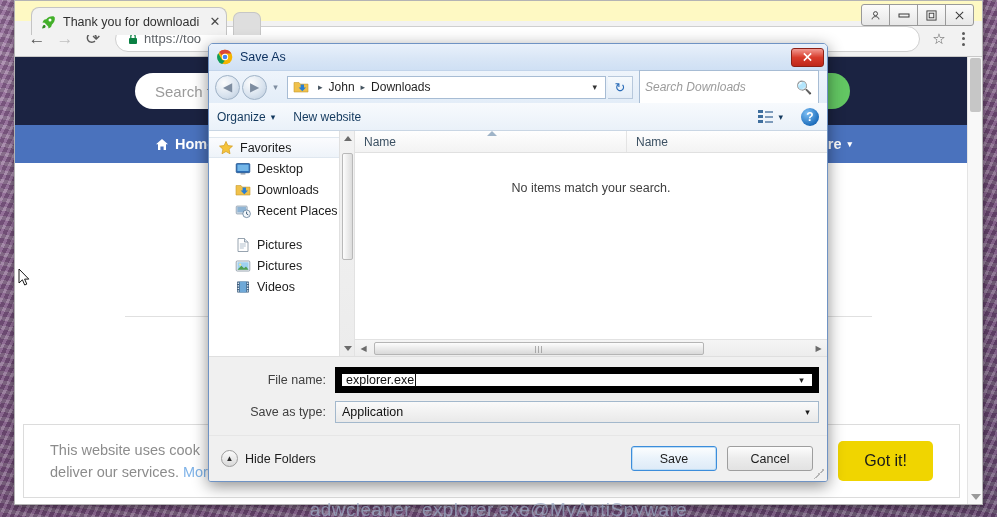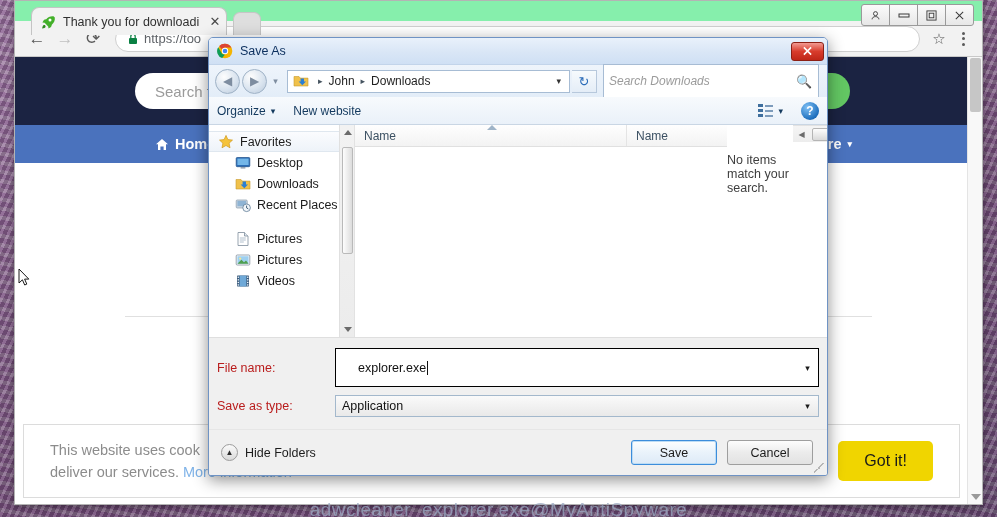--- a/index.html
+++ b/index.html
@@ -27,21 +27,21 @@
   
   #browser {
     position: absolute;
     left: 14px; top: 0px; width: 969px; height: 505px;
     background: #d7d7d7;
     border: 1px solid #b4b4b4;
     display: flex; flex-direction: column;
     box-shadow: 0 2px 7px rgba(0,0,0,.4);
   }
   .tabstrip {
-    height: 20px; background: #86efac;
+    height: 20px; background: #fef9c3;
     position: relative; flex: 0 0 auto;
   }
   .tab {
     position: absolute; left: 16px; top: 6px;
     width: 196px; height: 28px;
     background: #f2f2f2;
     border-radius: 8px 8px 0 0;
     border: 1px solid #c4c4c4; border-bottom: none;
     display: flex; align-items: center; padding: 0 4px 0 8px;
     transform: skewX(0deg);
@@ -186,21 +186,21 @@
   }
 
   
   #cursor {
     position: absolute; left: 18px; top: 268px;
     width: 12px; height: 19px; pointer-events: none;
   }
 
   
   #saveas {
-    position: absolute; left: 208px; top: 37px;
+    position: absolute; left: 208px; top: 43px;
     width: 620px; height: 439px;
     background: #f0f0f0;
     border: 1px solid #6f93c4;
     border-radius: 5px 5px 3px 3px;
     box-shadow: 0 4px 16px rgba(0,0,0,.45);
     display: flex; flex-direction: column;
     overflow: hidden;
   }
   .dlg-titlebar {
     height: 27px; flex: 0 0 auto;
@@ -243,21 +243,21 @@
   .crumbbar .crumb { cursor: pointer; }
   .crumbbar .tail { flex: 1 1 auto; }
   .crumbbar .cdrop { color: #333; font-size: 9px; padding: 0 4px; cursor: pointer; }
   .refreshbtn {
     width: 25px; height: 23px; display: flex; align-items: center;
     justify-content: center; color: #2b6cb8; font-size: 13px;
     background: linear-gradient(#f6fafd,#e4edf7);
     border: 1px solid #b7c8dc; border-left: none; cursor: pointer;
   }
   .searchbox {
-    width: 216px; height: 23px; margin-left: 4px;
+    width: 180px; height: 23px; margin-left: 4px;
     background: #fff; border: 1px solid #a7bcd4;
     display: flex; align-items: center; padding: 16px 5px;
     font-size: 12px; color: #9b9b9b; font-style: italic;
   }
   .searchbox .mag { margin-left: auto; color: #2b6cb8; font-style: normal; font-size: 13px; }
 
   .dlg-toolbar {
     height: 28px; flex: 0 0 auto;
     background: linear-gradient(#f7fafd,#eaf1f9);
     border-bottom: 1px solid #c9d6e4;
@@ -312,21 +312,21 @@
     border-left: 4px solid transparent; border-right: 4px solid transparent;
   }
   .sb-scroll .up { top: 5px; border-bottom: 5px solid #6b6b6b; }
   .sb-scroll .dn { bottom: 5px; border-top: 5px solid #6b6b6b; }
   .sb-scroll .sthumb {
     position: absolute; left: 2px; top: 22px; width: 11px; height: 107px;
     background: linear-gradient(90deg,#fdfdfd,#dcdcdc);
     border: 1px solid #b9b9b9; border-radius: 2px;
   }
 
-  .dlg-filelist { flex: 1 1 auto; display: flex; flex-direction: row; min-width: 0; background: #fff; }
+  .dlg-filelist { flex: 1 1 auto; display: flex; flex-direction: column; min-width: 0; background: #fff; }
   .collist {
     height: 22px; flex: 0 0 auto;
     background: linear-gradient(#fefefe,#f3f3f3);
     border-bottom: 1px solid #e0e0e0;
     display: flex; align-items: center;
     font-size: 12px; color: #3c5163;
   }
   .collist .col {
     padding-left: 9px; height: 100%;
     display: flex; align-items: center;
@@ -359,27 +359,27 @@
     display: flex; align-items: center; justify-content: center;
     letter-spacing: 1px; color: #8a8a8a; font-size: 8px;
   }
 
   .dlg-form {
     flex: 0 0 auto; padding: 10px 8px 4px 8px;
     background: #f0f0f0; border-top: 1px solid #dfdfdf;
   }
   .frow { display: flex; align-items: center; margin-bottom: 8px; }
   .frow label {
-    width: 118px; text-align: left; padding-right: 9px;
-    font-size: 12.5px; color: #b91c1c;
+    width: 118px; text-align: right; padding-right: 9px;
+    font-size: 12.5px; color: #404040;
   }
   .fname {
-    flex: 1 1 auto; height: 39px; background: #fff;
-    border: 1px solid #000000; display: flex; align-items: center;
-    padding: 0 2px 0 22px; font-size: 12.5px; color: #111;
+    flex: 1 1 auto; height: 26px; background: #fff;
+    border: 7px solid #000000; display: flex; align-items: center;
+    padding: 0 2px 0 4px; font-size: 12.5px; color: #111;
   }
   .fname .caret {
     display: inline-block; width: 1px; height: 14px;
     background: #111; margin-left: 1px;
   }
   .fname .dd, .ftype .dd {
     margin-left: auto; width: 17px; text-align: center;
     color: #1c1c1c; font-size: 9px; cursor: pointer;
   }
   .ftype {

